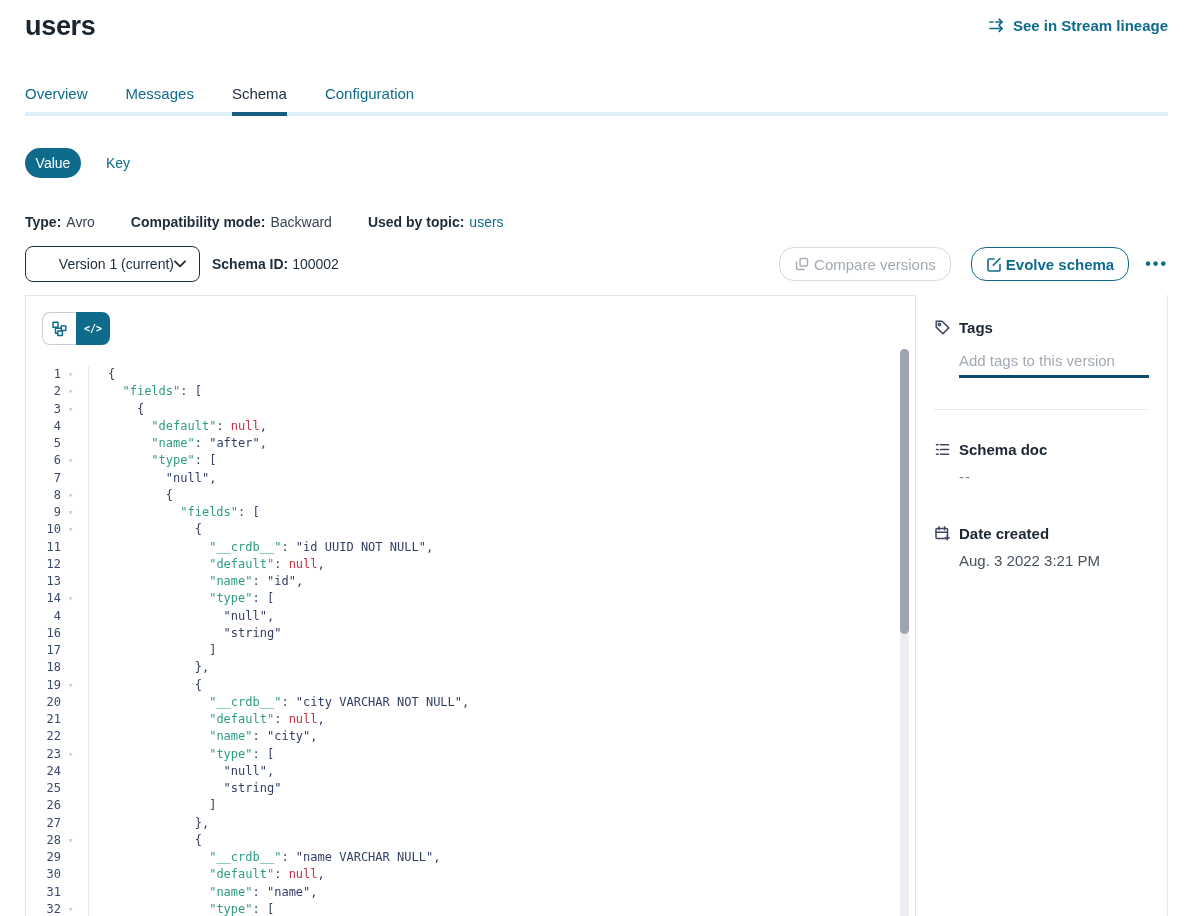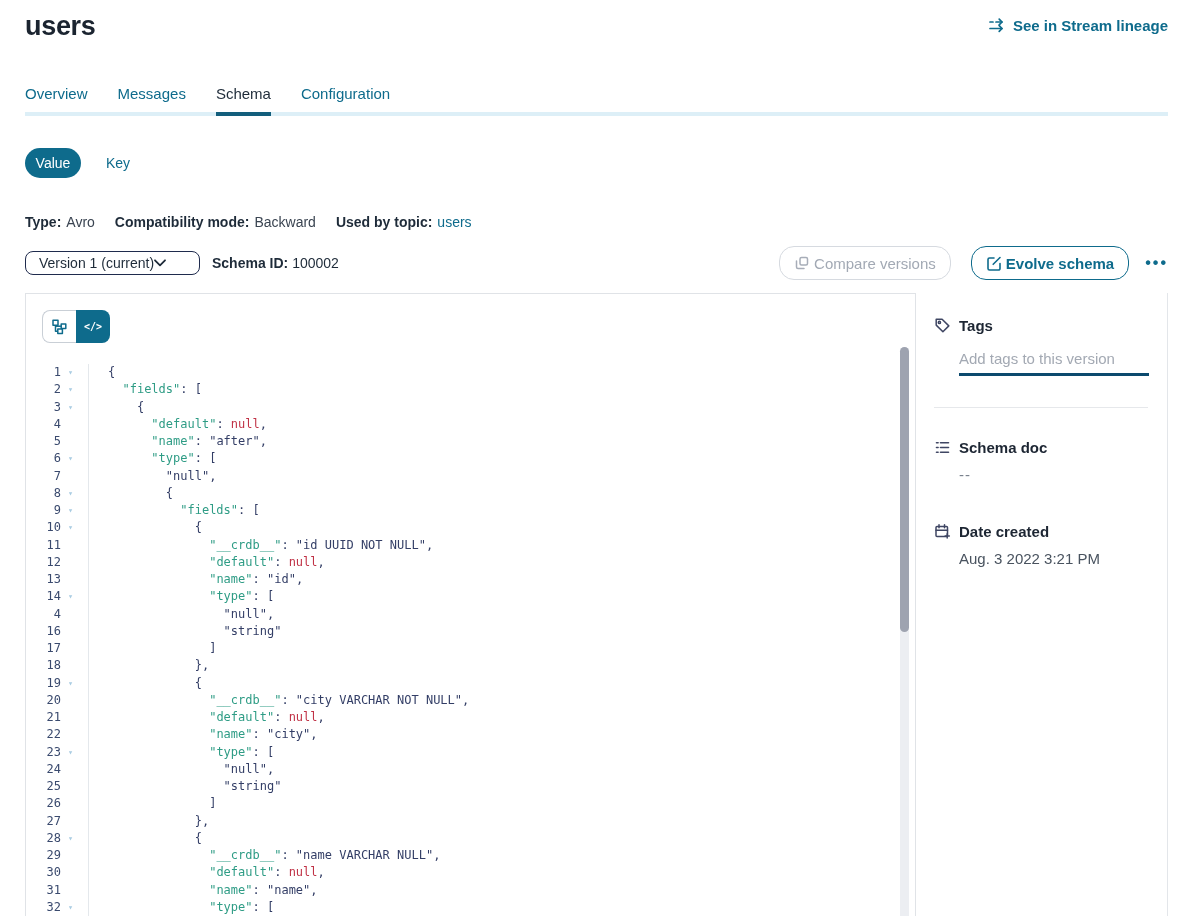--- a/index.html
+++ b/index.html
@@ -8,43 +8,43 @@
   .page { width:1143px; margin-left:25px; }
 
   
   .header-row { display:flex; justify-content:space-between; align-items:flex-start; padding-top:8px; }
   h1.title { font-size:27px; font-weight:700; color:#1b2430; letter-spacing:-0.3px; line-height:36px; }
   .lineage-link { display:flex; align-items:center; gap:7px; color:#0e6b8c; font-size:15px;
     font-weight:600; margin-top:8px; cursor:pointer; }
   .lineage-link svg { display:block; }
 
   
-  .tabs { position:relative; margin-top:41px; display:flex; gap:30px; }
+  .tabs { position:relative; margin-top:41px; display:flex; gap:38px; }
   .tabs .track { position:absolute; left:0; right:0; bottom:0; height:4px; background:#ddeff7; }
   .tab { position:relative; font-size:15px; font-weight:500; color:#0e6b8c; padding-bottom:14px; cursor:pointer; }
   .tab.active { color:#1e2b39; }
   .tab.active .tab-underline { position:absolute; left:0; right:0; bottom:0; height:4px; background:#135e7c; z-index:2; }
 
   
   .vk-row { margin-top:32px; display:flex; align-items:center; }
   .vk-value { background:#0e6b8c; color:#ffffff; font-size:14px; font-weight:500; border:none;
     border-radius:15px; width:56px; height:30px; cursor:pointer; }
   .vk-key { color:#0e6b8c; font-size:14px; font-weight:500; margin-left:25px; cursor:pointer;
     background:none; border:none; }
 
   
-  .meta-row { margin-top:36px; font-size:14px; color:#3a4451; display:flex; gap:20px; }
+  .meta-row { margin-top:36px; font-size:14px; color:#3a4451; display:flex; gap:36px; }
   .meta-row b { color:#1e2b39; font-weight:700; }
   .meta-item span.val { margin-left:5px; }
   .topic-link { color:#0e6b8c; cursor:pointer; }
 
   
   .version-bar { margin-top:16px; display:flex; align-items:center; }
-  .version-select { width:175px; height:24px; border:1px solid #1f2b4d; border-radius:8px;
-    display:flex; align-items:center; justify-content:flex-start; padding:0 13px;
+  .version-select { width:175px; height:36px; border:1px solid #1f2b4d; border-radius:8px;
+    display:flex; align-items:center; justify-content:flex-end; padding:0 13px;
     font-size:14px; color:#1e2b39; cursor:pointer; background:#fff; }
   .schema-id { margin-left:12px; font-size:14px; }
   .schema-id b { font-weight:700; }
   .bar-right { margin-left:auto; display:flex; align-items:center; gap:20px; }
   .btn { height:34px; display:flex; align-items:center; gap:4px; padding:0 14px;
     border-radius:15px; font-size:15px; background:#fff; cursor:pointer; }
   .btn-compare { border:1px solid #d6dae0; color:#a2a9b4; font-weight:500; }
   .btn-evolve { border:1px solid #0e6b8c; color:#0e6b8c; font-weight:600; }
   .more-btn { border:none; background:none; color:#0e6b8c; font-size:16px; font-weight:700;
     letter-spacing:2px; cursor:pointer; margin-left:-4px; padding:0; }

